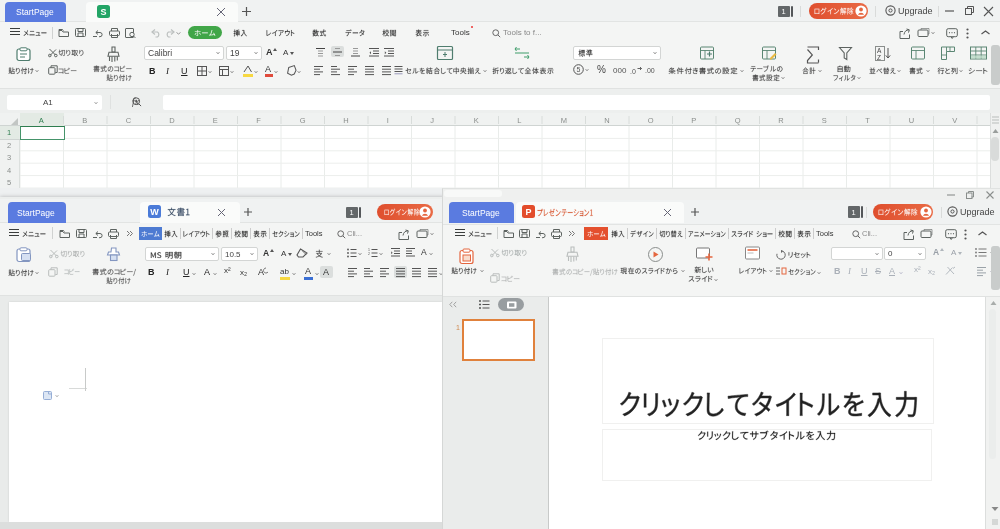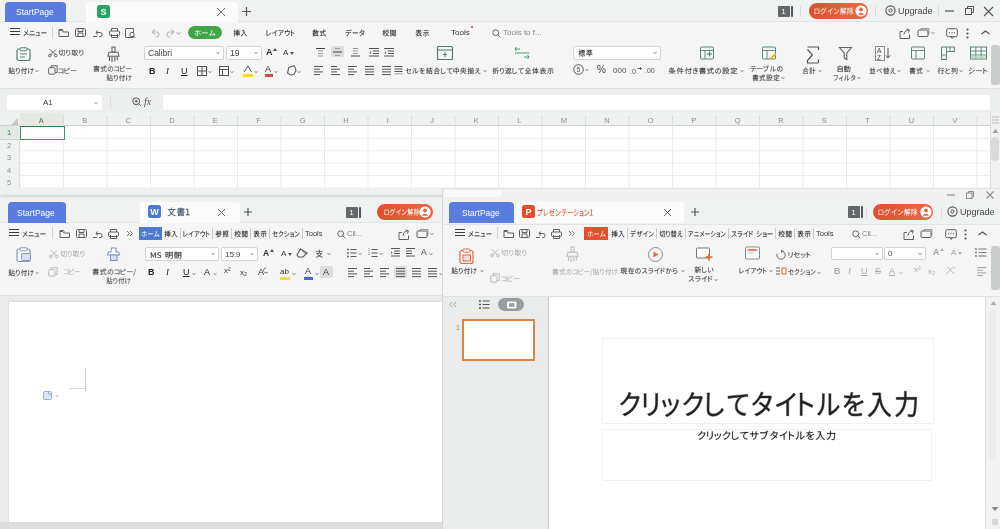--- a/index.html
+++ b/index.html
@@ -667,21 +667,21 @@
     <div style="position:absolute;left:43px;top:99px;font-family:'Liberation Sans',sans-serif;font-size:8px;color:#444;font-weight:normal;letter-spacing:0;line-height:1;white-space:nowrap;">A1</div>
     <svg style="position:absolute;left:94px;top:101px;overflow:visible" width="4" height="4">
       <path d="M0.5 1.5 l1.5 1.0 1.5 -1.0" fill="none" stroke="#999" stroke-width="1"></path>
     </svg>
     <div style="position:absolute;left:110px;top:95px;width:1px;height:14px;background:#dfe1e0"></div>
     <svg style="position:absolute;left:132px;top:97px;overflow:visible" width="10" height="10">
       <circle cx="4.2" cy="4.2" r="3.4" fill="none" stroke="#555"></circle>
       <path d="M6.8 6.8 l2.3 2.3" stroke="#555"></path>
       <path d="M2.7 4.2 h3 M4.2 2.7 v3" stroke="#555"></path>
     </svg>
-    <div style="position:absolute;left:144px;top:97px;font-family:'Liberation Serif',serif;font-size:10px;color:#555;font-weight:normal;letter-spacing:0;line-height:1;white-space:nowrap;"><i>fx</i></div>
+    <div style="position:absolute;left:132px;top:97px;font-family:'Liberation Serif',serif;font-size:10px;color:#555;font-weight:normal;letter-spacing:0;line-height:1;white-space:nowrap;"><i>fx</i></div>
     <div style="position:absolute;left:163px;top:95px;width:827px;height:15px;background:#fff;border-radius:2px"></div>
     <div style="position:absolute;left:0px;top:113px;width:990px;height:13px;background:#f0f2f1;border-bottom:1px solid #cfd4d2"></div>
     <div style="position:absolute;left:20px;top:113px;width:44px;height:13px;background:#e3eae4"></div>
     <svg style="position:absolute;left:9px;top:118px;overflow:visible" width="9" height="7">
       <path d="M9 0 L9 7 L2 7 z" fill="#c2c6c4"></path>
     </svg>
     <div style="position:absolute;left:0px;top:126px;width:990px;height:62px;background:#fff"></div>
     <div style="position:absolute;left:0px;top:126px;width:20px;height:62px;background:#f0f2f1;border-right:1px solid #cfd4d2"></div>
     <div style="position:absolute;left:0px;top:126px;width:20px;height:12.5px;background:#e3eae4"></div>
     <div style="position:absolute;left:38.75px;top:117px;font-family:'Liberation Sans',sans-serif;font-size:7.5px;color:#2e7d4f;font-weight:normal;letter-spacing:0;line-height:1;white-space:nowrap;">A</div>
@@ -992,21 +992,21 @@
     </svg>
     <svg style="position:absolute;left:150.0px;top:250.5px;overflow:visible" width="32.0" height="9.4">
       <g transform="translate(0,6.90) scale(0.00822,-0.00750)" fill="#333" stroke="#333" stroke-width="18">
         <use href="#g79" x="0"></use>
         <use href="#g80" x="812"></use>
         <use href="#g81" x="1818"></use>
         <use href="#g82" x="2885"></use>
       </g>
     </svg>
     <div style="position:absolute;left:221px;top:247px;width:37px;height:14px;background:#fff;border:1px solid #d3d5d4;border-radius:2px;"></div>
-    <div style="position:absolute;left:225px;top:250.5px;font-family:'Liberation Sans',sans-serif;font-size:8px;color:#444;font-weight:normal;letter-spacing:0;line-height:1;white-space:nowrap;">15.9</div>
+    <div style="position:absolute;left:225px;top:250.5px;font-family:'Liberation Sans',sans-serif;font-size:8px;color:#444;font-weight:normal;letter-spacing:0;line-height:1;white-space:nowrap;">10.5</div>
     <svg style="position:absolute;left:250px;top:252.0px;overflow:visible" width="4" height="4">
       <path d="M0.5 1.5 l1.5 1.0 1.5 -1.0" fill="none" stroke="#888" stroke-width="1"></path>
     </svg>
     <div style="position:absolute;left:263px;top:249px;font-family:'Liberation Sans',sans-serif;font-size:8.5px;color:#333;font-weight:bold;letter-spacing:0;line-height:1;white-space:nowrap;">A</div>
     <svg style="position:absolute;left:270px;top:249px;overflow:visible" width="4" height="4">
       <path d="M2 0 L4 3 H0 z" fill="#555"></path>
     </svg>
     <div style="position:absolute;left:281px;top:250px;font-family:'Liberation Sans',sans-serif;font-size:8px;color:#333;font-weight:normal;letter-spacing:0;line-height:1;white-space:nowrap;">A</div>
     <svg style="position:absolute;left:288px;top:252px;overflow:visible" width="4" height="4">
       <path d="M2 4 L4 1 H0 z" fill="#555"></path>

